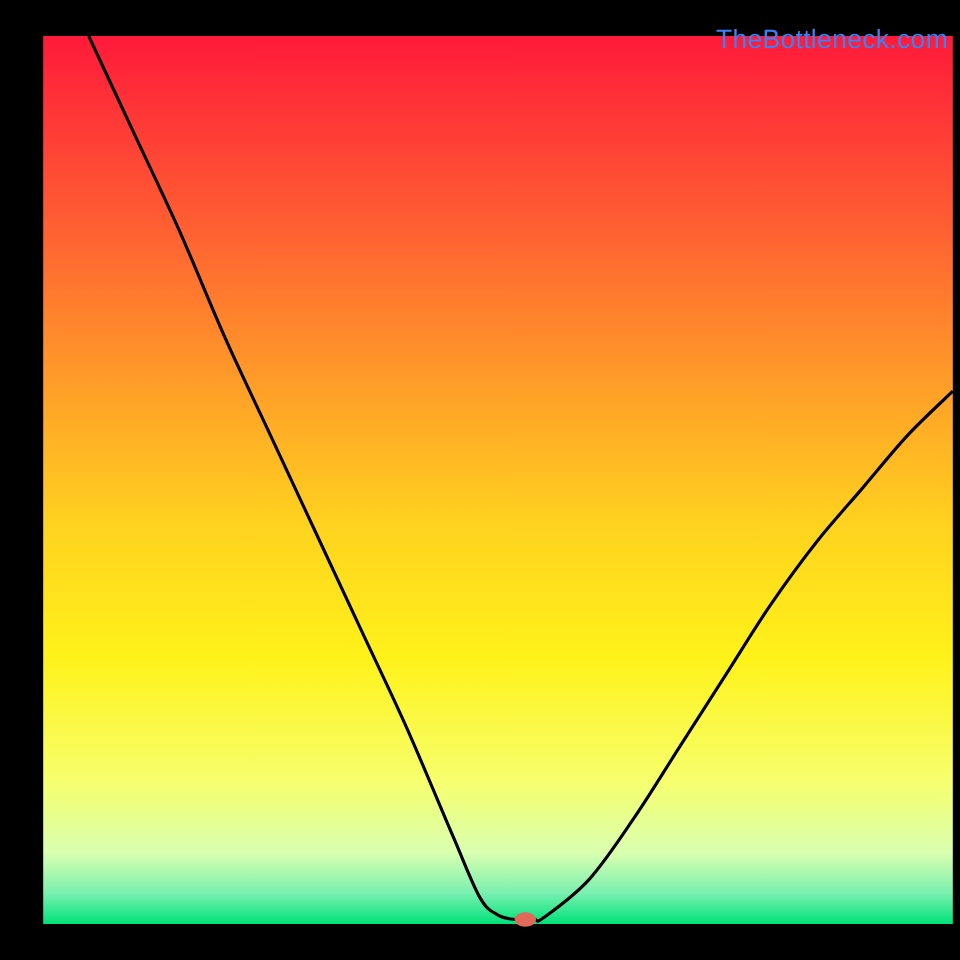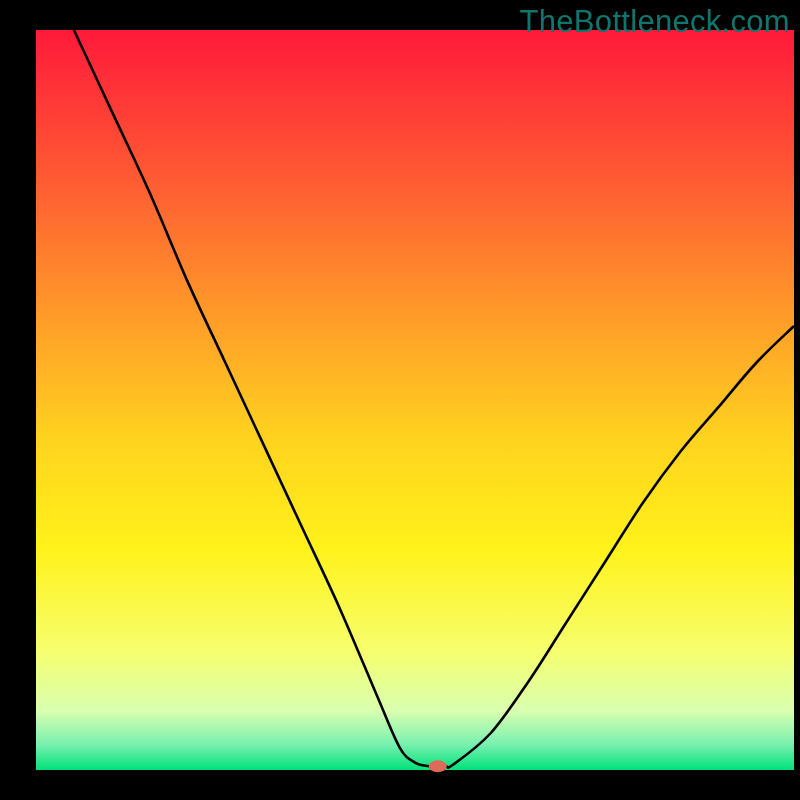--- a/index.html
+++ b/index.html
@@ -11,24 +11,24 @@
     font-family: Arial, Helvetica, sans-serif;
   }
   .frame {
     position: relative;
     width: 800px;
     height: 800px;
     background: #000;
   }
   .watermark {
     position: absolute;
-    top: 4px;
+    top: 20px;
     right: 10px;
-    color: #0f766e;
-    font-size: 31px;
+    color: #3b82f6;
+    font-size: 22px;
     font-weight: 500;
     letter-spacing: 0.3px;
     z-index: 20;
   }
   svg {
     position: absolute;
     left: 0;
     top: 0;
     z-index: 1;
   }

